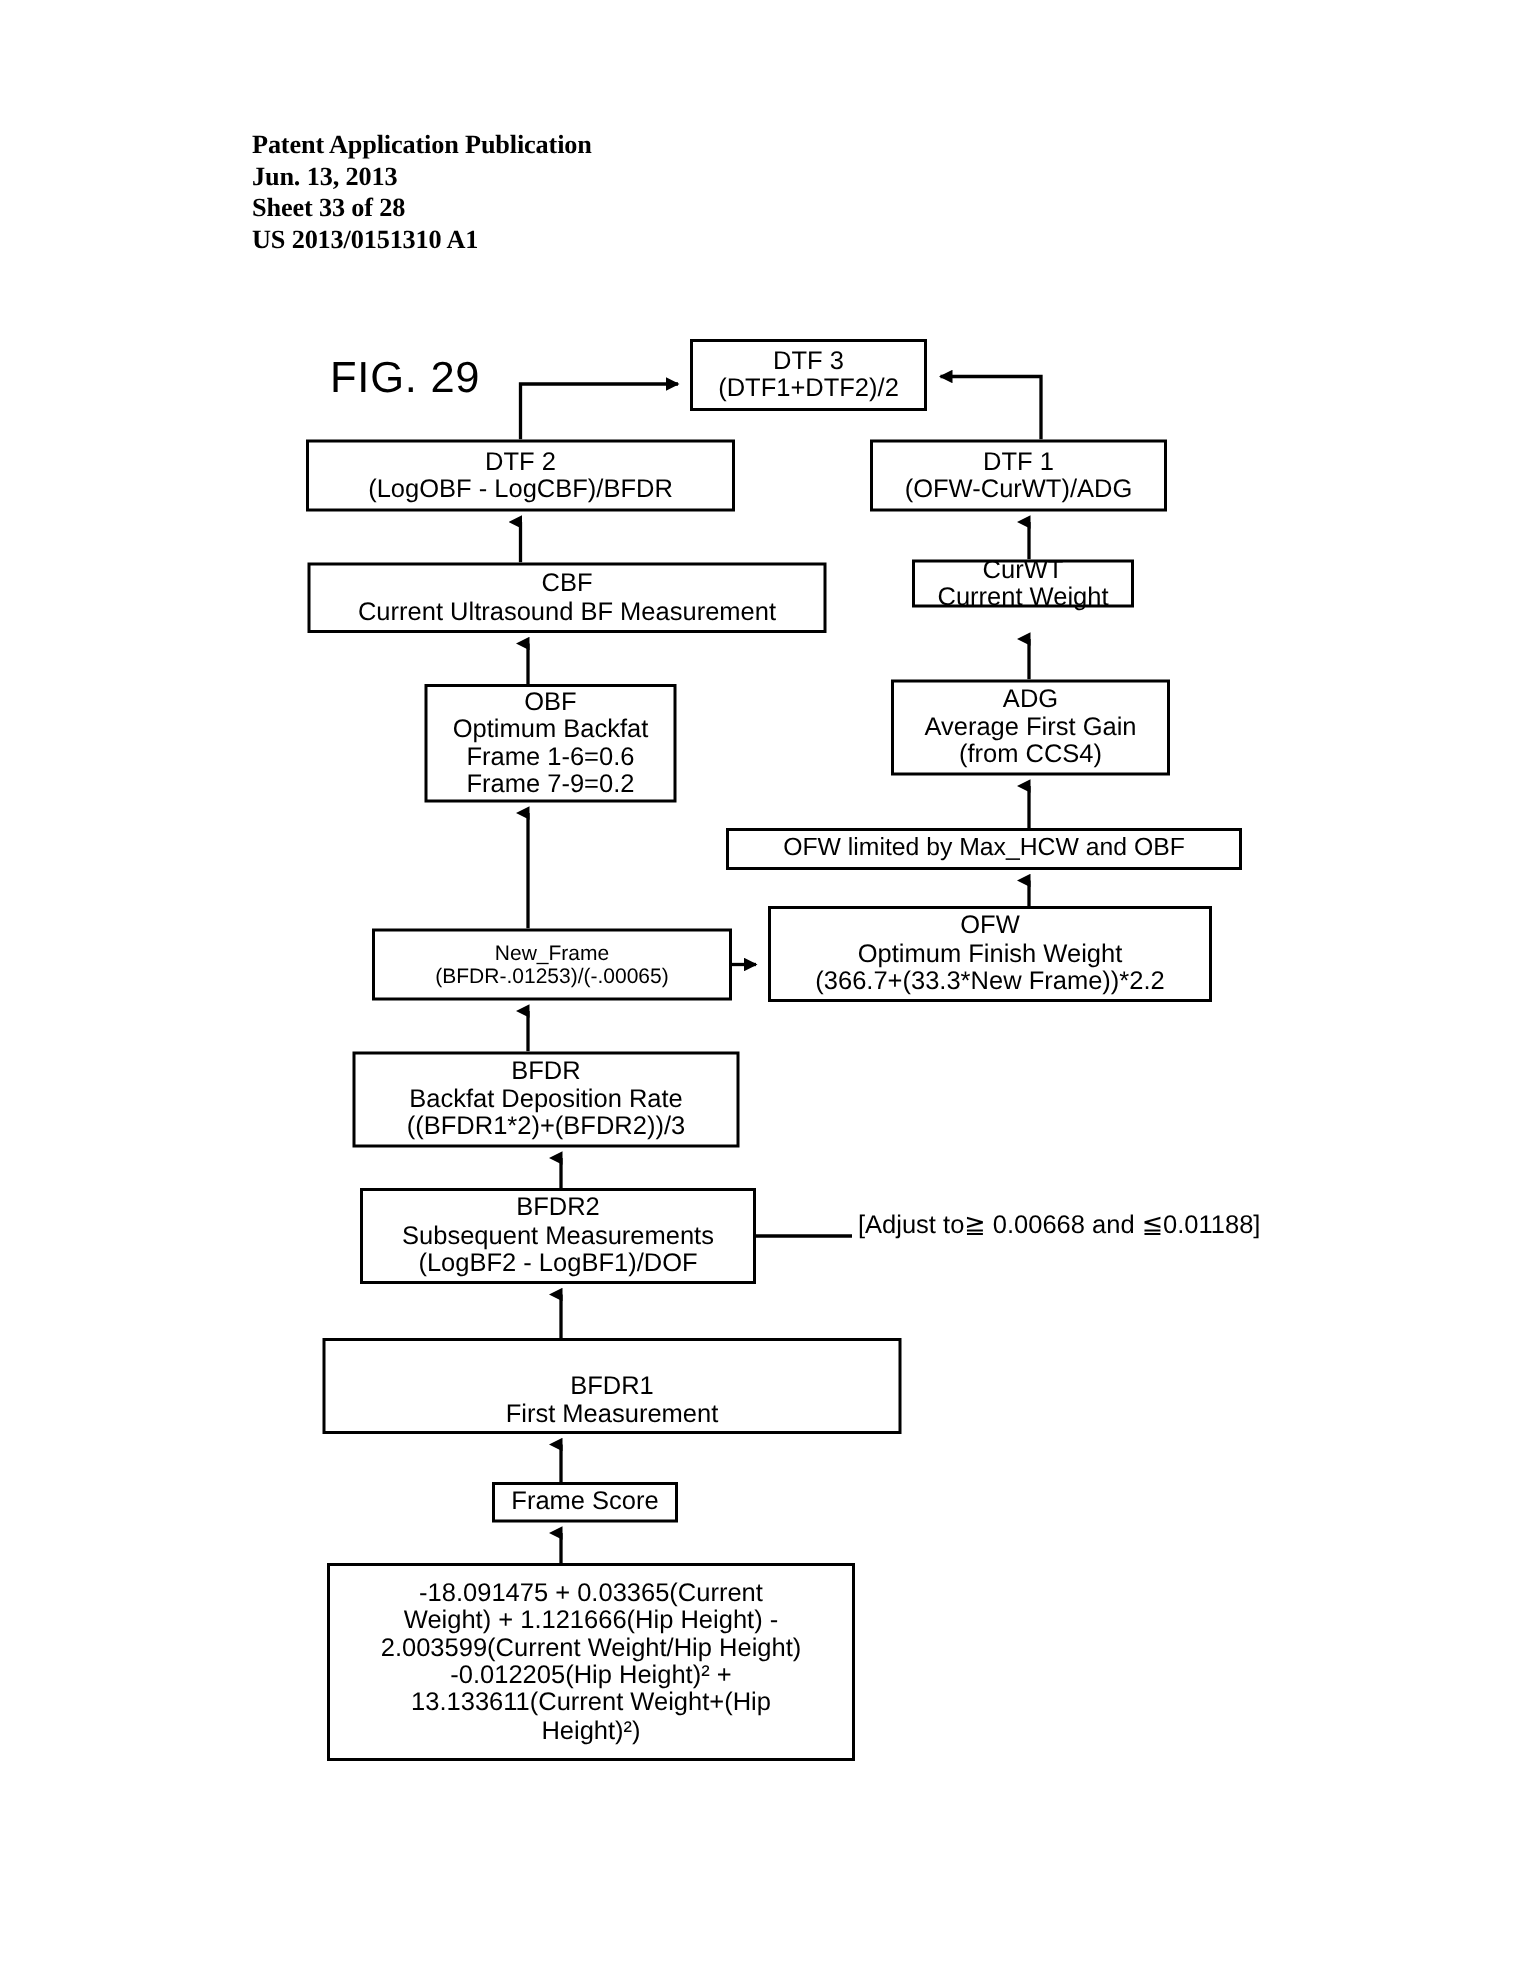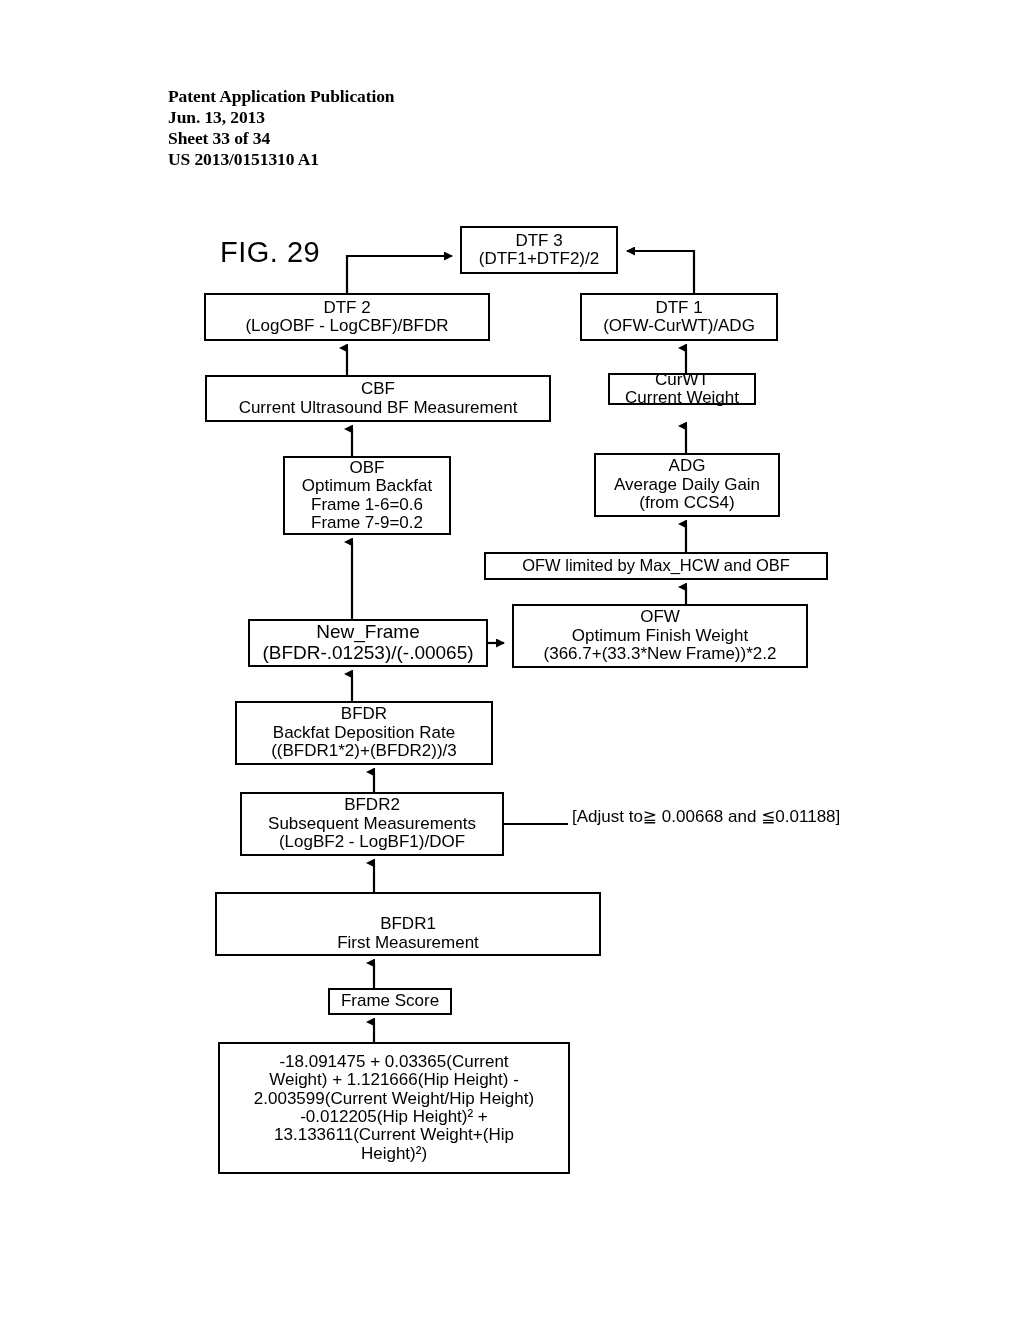--- a/index.html
+++ b/index.html
@@ -70,21 +70,21 @@
 
   
   #node-dtf3        { left: 460px; top: 226px;  width: 158px; height: 48px;  font-size: 17px; }
   #node-dtf2        { left: 204px; top: 293px;  width: 286px; height: 48px;  font-size: 17px; }
   #node-dtf1        { left: 580px; top: 293px;  width: 198px; height: 48px;  font-size: 17px; }
   #node-cbf         { left: 205px; top: 375px;  width: 346px; height: 47px;  font-size: 17px; }
   #node-curwt       { left: 608px; top: 373px;  width: 148px; height: 32px;  font-size: 17px; }
   #node-obf         { left: 283px; top: 456px;  width: 168px; height: 79px;  font-size: 17px; }
   #node-adg         { left: 594px; top: 453px;  width: 186px; height: 64px;  font-size: 17px; }
   #node-ofwlimited  { left: 484px; top: 552px;  width: 344px; height: 28px;  font-size: 16.5px; }
-  #node-newframe    { left: 248px; top: 619px;  width: 240px; height: 48px;  font-size: 19px; }
+  #node-newframe    { left: 248px; top: 619px;  width: 240px; height: 48px;  font-size: 14px; }
   #node-ofw         { left: 512px; top: 604px;  width: 296px; height: 64px;  font-size: 17px; }
   #node-bfdr        { left: 235px; top: 701px;  width: 258px; height: 64px;  font-size: 17px; }
   #node-bfdr2       { left: 240px; top: 792px;  width: 264px; height: 64px;  font-size: 17px; }
   #node-bfdr1       { left: 215px; top: 892px;  width: 386px; height: 64px;  font-size: 17px; justify-content: flex-end; }
   #node-framescore  { left: 328px; top: 988px;  width: 124px; height: 27px;  font-size: 17px; }
   #node-frameformula{ left: 218px; top: 1042px; width: 352px; height: 132px; font-size: 17px; }
 
   
   .annotation {
     position: absolute;
@@ -107,21 +107,21 @@
     height: 1320px;
     pointer-events: none;
   }
 </style>
 </head>
 <body>
 
 <div class="pub-header">
   <span class="h-title">Patent Application Publication</span>
   <span class="h-date">Jun. 13, 2013</span>
-  <span class="h-sheet">Sheet 33 of 34</span>
+  <span class="h-sheet">Sheet 33 of 28</span>
   <span class="h-num">US 2013/0151310 A1</span>
 </div>
 
 <div class="fig-label">FIG. 29</div>
 
 <svg id="connectors" viewBox="0 0 1024 1320" width="1024" height="1320" xmlns="http://www.w3.org/2000/svg">
   <defs>
     <marker id="arrow-up" markerWidth="9" markerHeight="9" refX="4.5" refY="8" orient="auto-start-reverse" markerUnits="userSpaceOnUse">
       <path d="M4.5,0 L0,9 L9,9 Z" fill="#000"></path>
     </marker>
@@ -196,21 +196,21 @@
 
 <div class="node" id="node-obf">
   <span class="ln">OBF</span>
   <span class="ln">Optimum Backfat</span>
   <span class="ln">Frame 1-6=0.6</span>
   <span class="ln">Frame 7-9=0.2</span>
 </div>
 
 <div class="node" id="node-adg">
   <span class="ln">ADG</span>
-  <span class="ln">Average Daily Gain</span>
+  <span class="ln">Average First Gain</span>
   <span class="ln">(from CCS4)</span>
 </div>
 
 <div class="node" id="node-ofwlimited">
   <span class="ln">OFW limited by Max_HCW and OBF</span>
 </div>
 
 <div class="node" id="node-newframe">
   <span class="ln">New_Frame</span>
   <span class="ln">(BFDR-.01253)/(-.00065)</span>

